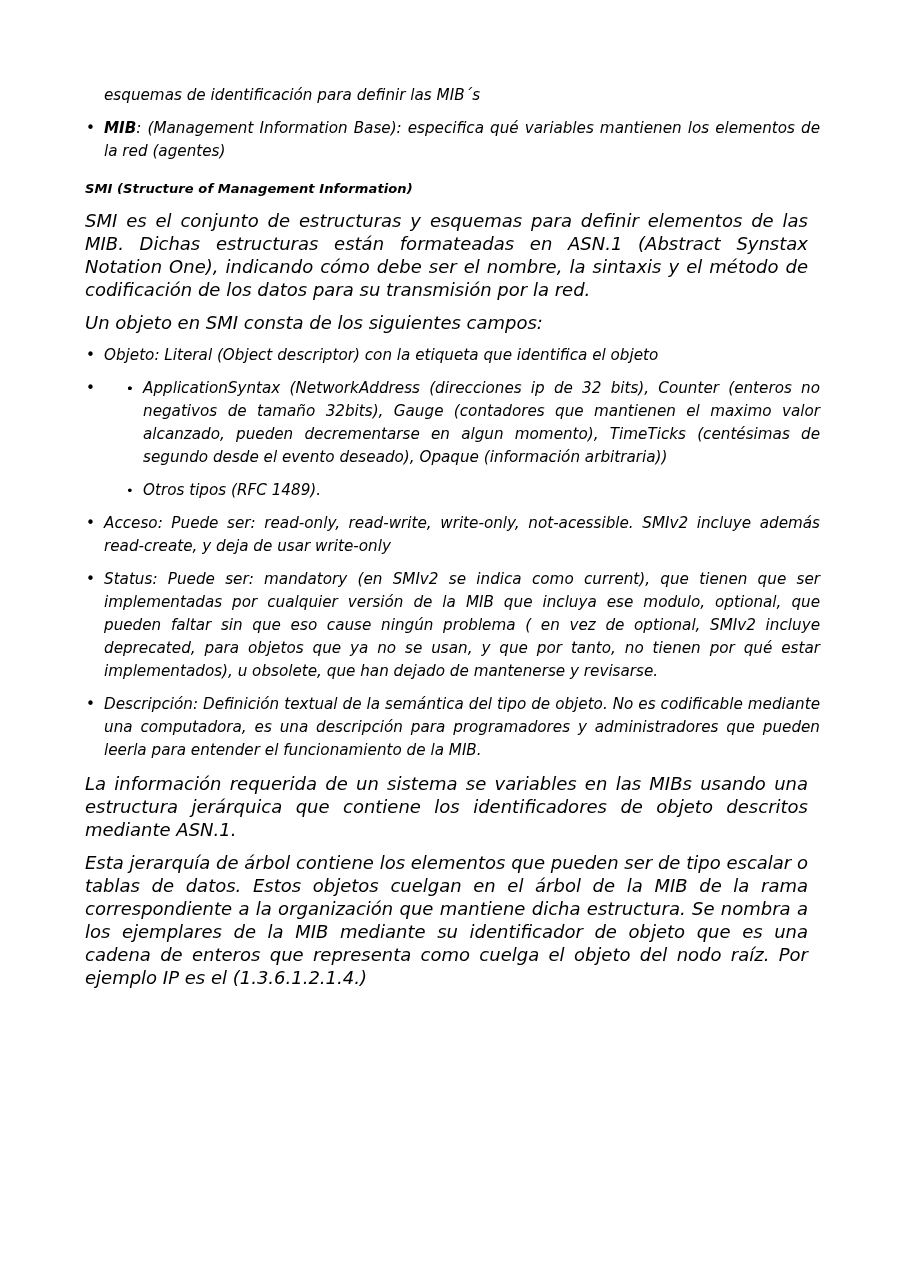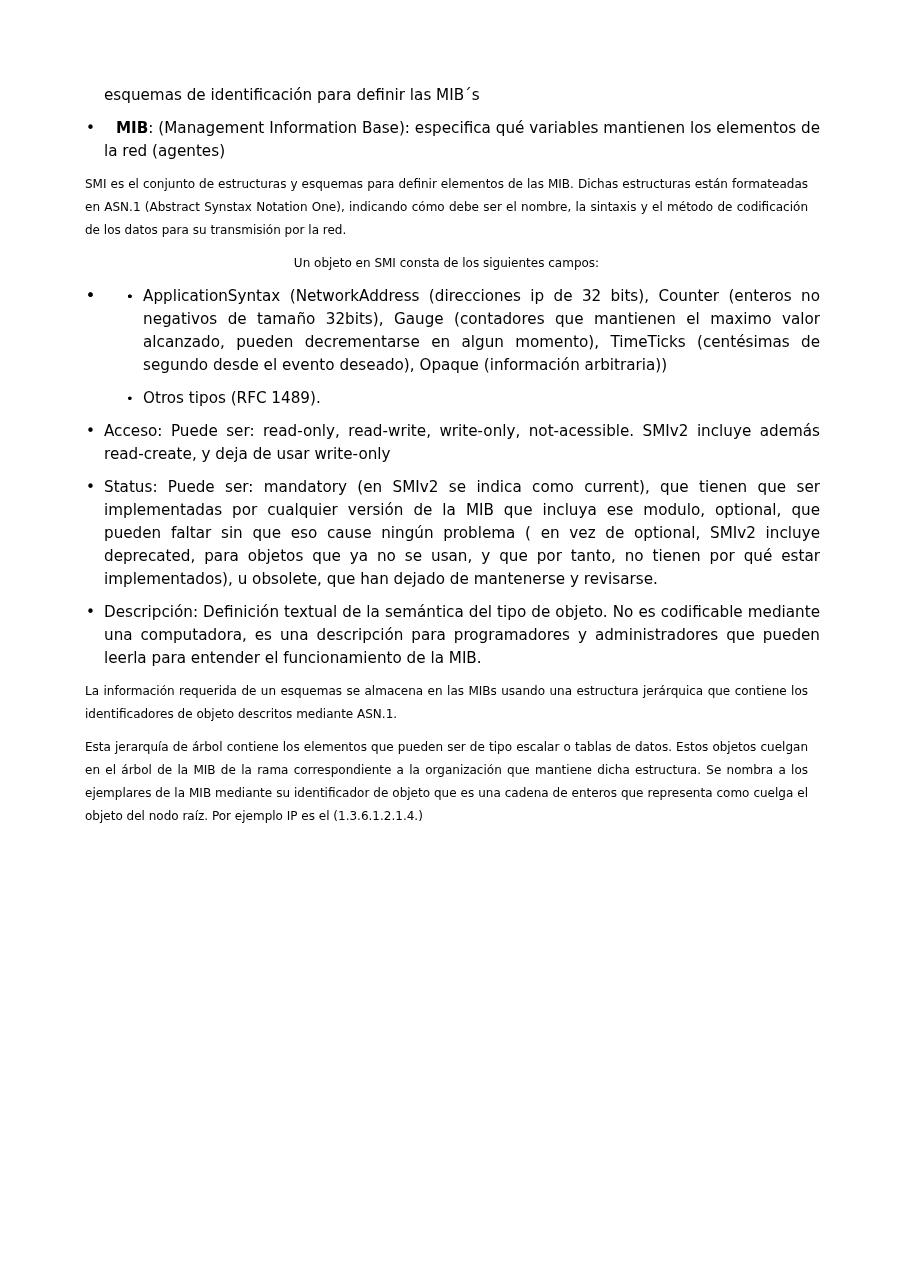--- a/index.html
+++ b/index.html
@@ -14,27 +14,28 @@
     color: #000000;
     -webkit-font-smoothing: antialiased;
   }
   .page {
     position: relative;
     width: 789px;
     height: 1280px;
     background: #ffffff;
     box-sizing: border-box;
     padding: 84px 85px 0 85px;
+    font-style: italic;
   }
   .content {
     width: 735px;
   }
   
   .para {
-    font-size: 12px;
+    font-size: 18px;
     line-height: 23px;
     text-align: justify;
     margin: 0 12px 10px 0;
     hyphens: none;
     word-spacing: 0;
   }
   .continuation {
     font-size: 15.2px;
     line-height: 23px;
     text-align: left;
@@ -87,46 +88,47 @@
     padding-left: 21px;
     margin-top: 10px;
   }
   ul.l2 > li > .bullet {
     position: absolute;
     left: 1px;
     top: 0;
     font-size: 13px;
     line-height: 23px;
   }
-  b.strong { font-weight: bold; margin-left: 12px; }
-  .nojust { text-align: center; }
+  b.strong { font-weight: bold; }
+  .nojust { text-align: left; }
 </style>
 </head>
 <body>
 
 <div class="page">
   <div class="content">
 
     <div class="continuation">esquemas de identificación para definir las MIB´s</div>
 
     <ul class="l1">
       <li>
         <span class="bullet">•</span><b class="strong">MIB</b><span>: (Management Information Base): especifica qué variables mantienen los elementos de la red (agentes)</span>
       </li>
     </ul>
 
+    <div class="heading">SMI (Structure of Management Information)</div>
 
     <p class="para">SMI es el conjunto de estructuras y esquemas para definir elementos de las MIB. Dichas estructuras están formateadas en ASN.1 (Abstract Synstax Notation One), indicando cómo debe ser el nombre, la sintaxis y el método de codificación de los datos para su transmisión por la red.</p>
 
     <p class="para nojust">Un objeto en SMI consta de los siguientes campos:</p>
 
     <ul class="l1">
 
       <li>
-        <span class="bullet">•</span>
+        <span class="bullet">•</span><span class="nojust">Objeto: Literal (Object descriptor) con la etiqueta que identifica el objeto</span>
       </li>
 
       <li>
         <span class="bullet">•</span>
 
         <div class="sub-wrap">
           <ul class="l2">
             <li class="nojust">
               <span class="bullet">•</span>
             </li>
@@ -148,18 +150,18 @@
         <span class="bullet">•</span><span>Status: Puede ser: mandatory (en SMIv2 se indica como current), que tienen que ser implementadas por cualquier versión de la MIB que incluya ese modulo, optional, que pueden faltar sin que eso cause ningún problema ( en vez de optional, SMIv2 incluye deprecated, para objetos que ya no se usan, y que por tanto, no tienen por qué estar implementados), u obsolete, que han dejado de mantenerse y revisarse.</span>
       </li>
 
       <li>
         <span class="bullet">•</span><span>Descripción: Definición textual de la semántica del tipo de objeto. No es codificable mediante una computadora, es una descripción para programadores y administradores que pueden leerla para entender el funcionamiento de la MIB.</span>
       </li>
     </ul>
 
 
 
-    <p class="para">La información requerida de un esquemas se almacena en las MIBs usando una estructura jerárquica que contiene los identificadores de objeto descritos mediante ASN.1.</p>
+    <p class="para">La información requerida de un sistema se variables en las MIBs usando una estructura jerárquica que contiene los identificadores de objeto descritos mediante ASN.1.</p>
 
     <p class="para">Esta jerarquía de árbol contiene los elementos que pueden ser de tipo escalar o tablas de datos. Estos objetos cuelgan en el árbol de la MIB de la rama correspondiente a la organización que mantiene dicha estructura. Se nombra a los ejemplares de la MIB mediante su identificador de objeto que es una cadena de enteros que representa como cuelga el objeto del nodo raíz. Por ejemplo IP es el (1.3.6.1.2.1.4.)</p>
 
   </div>
 </div>
 
 </body></html>

